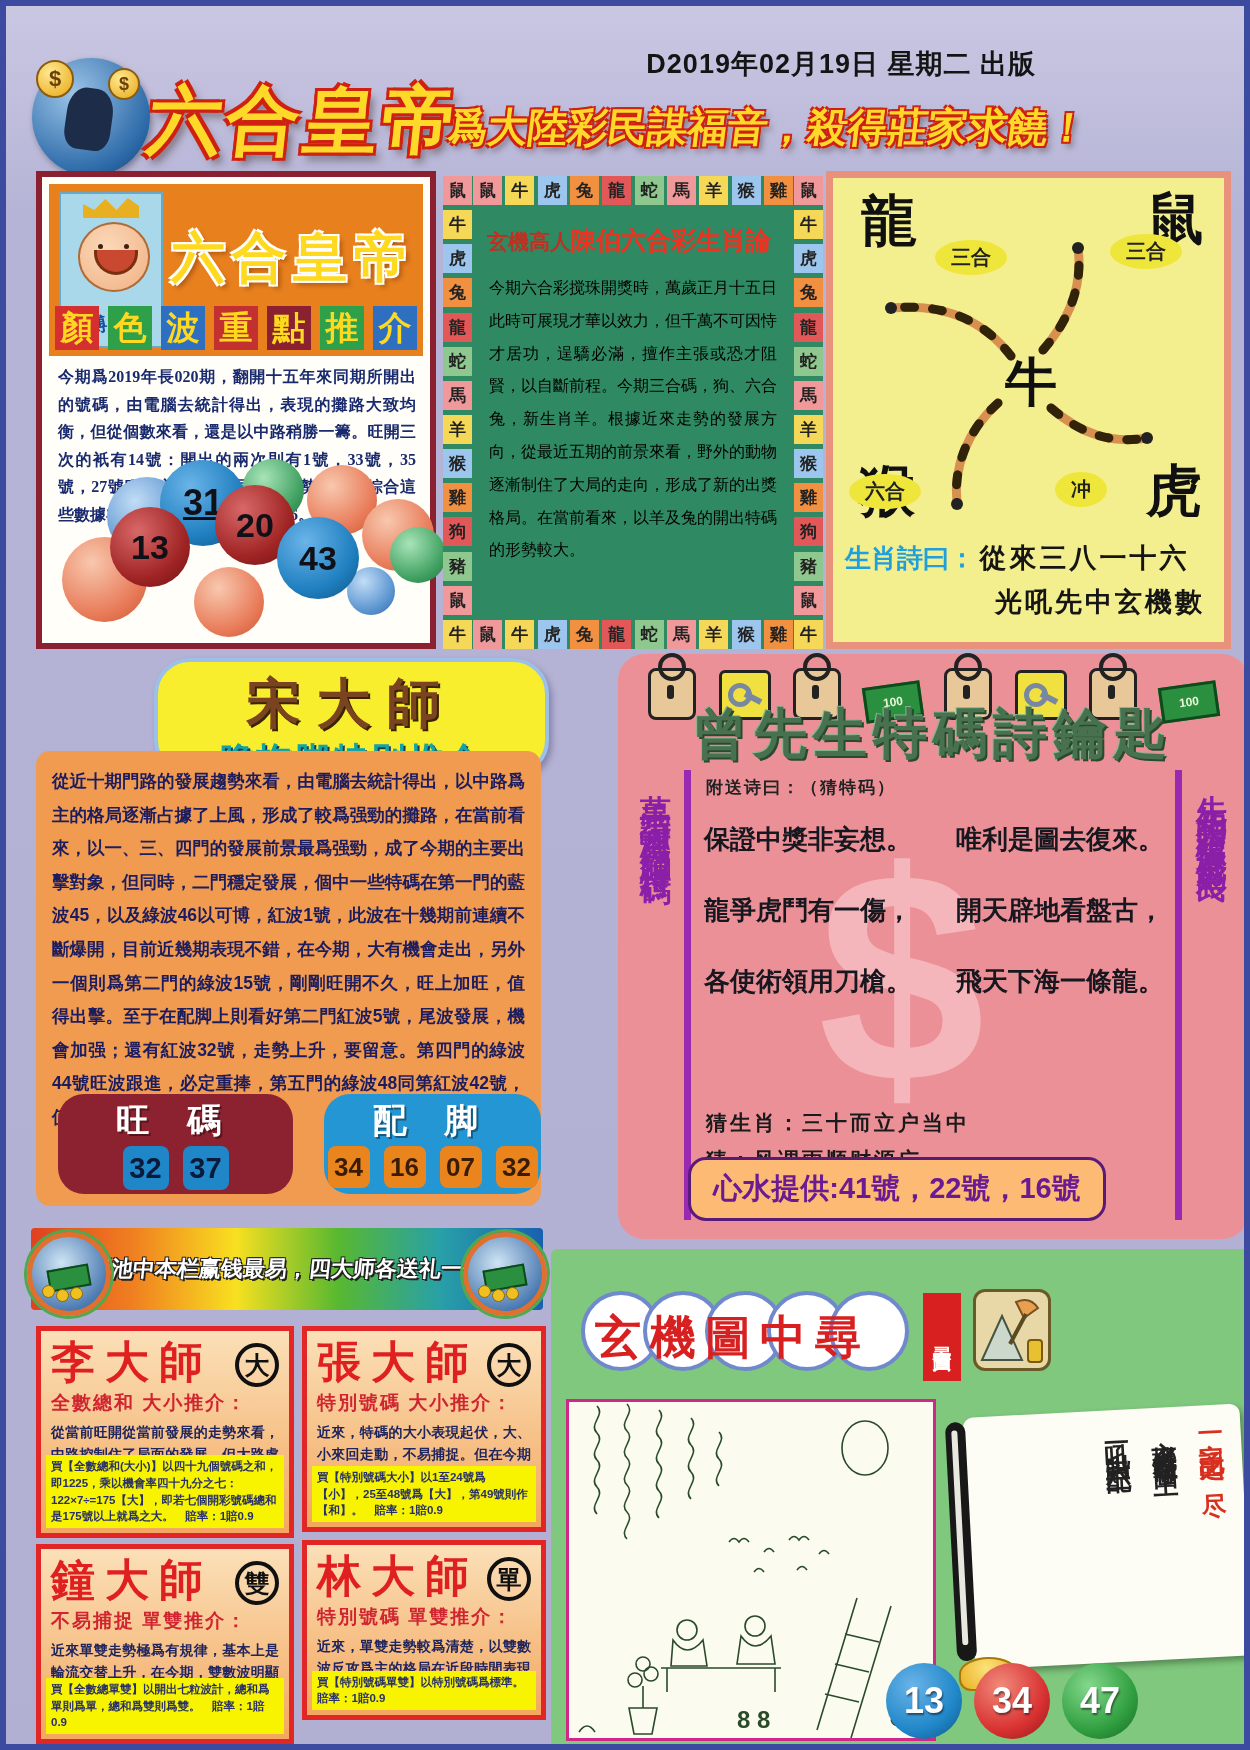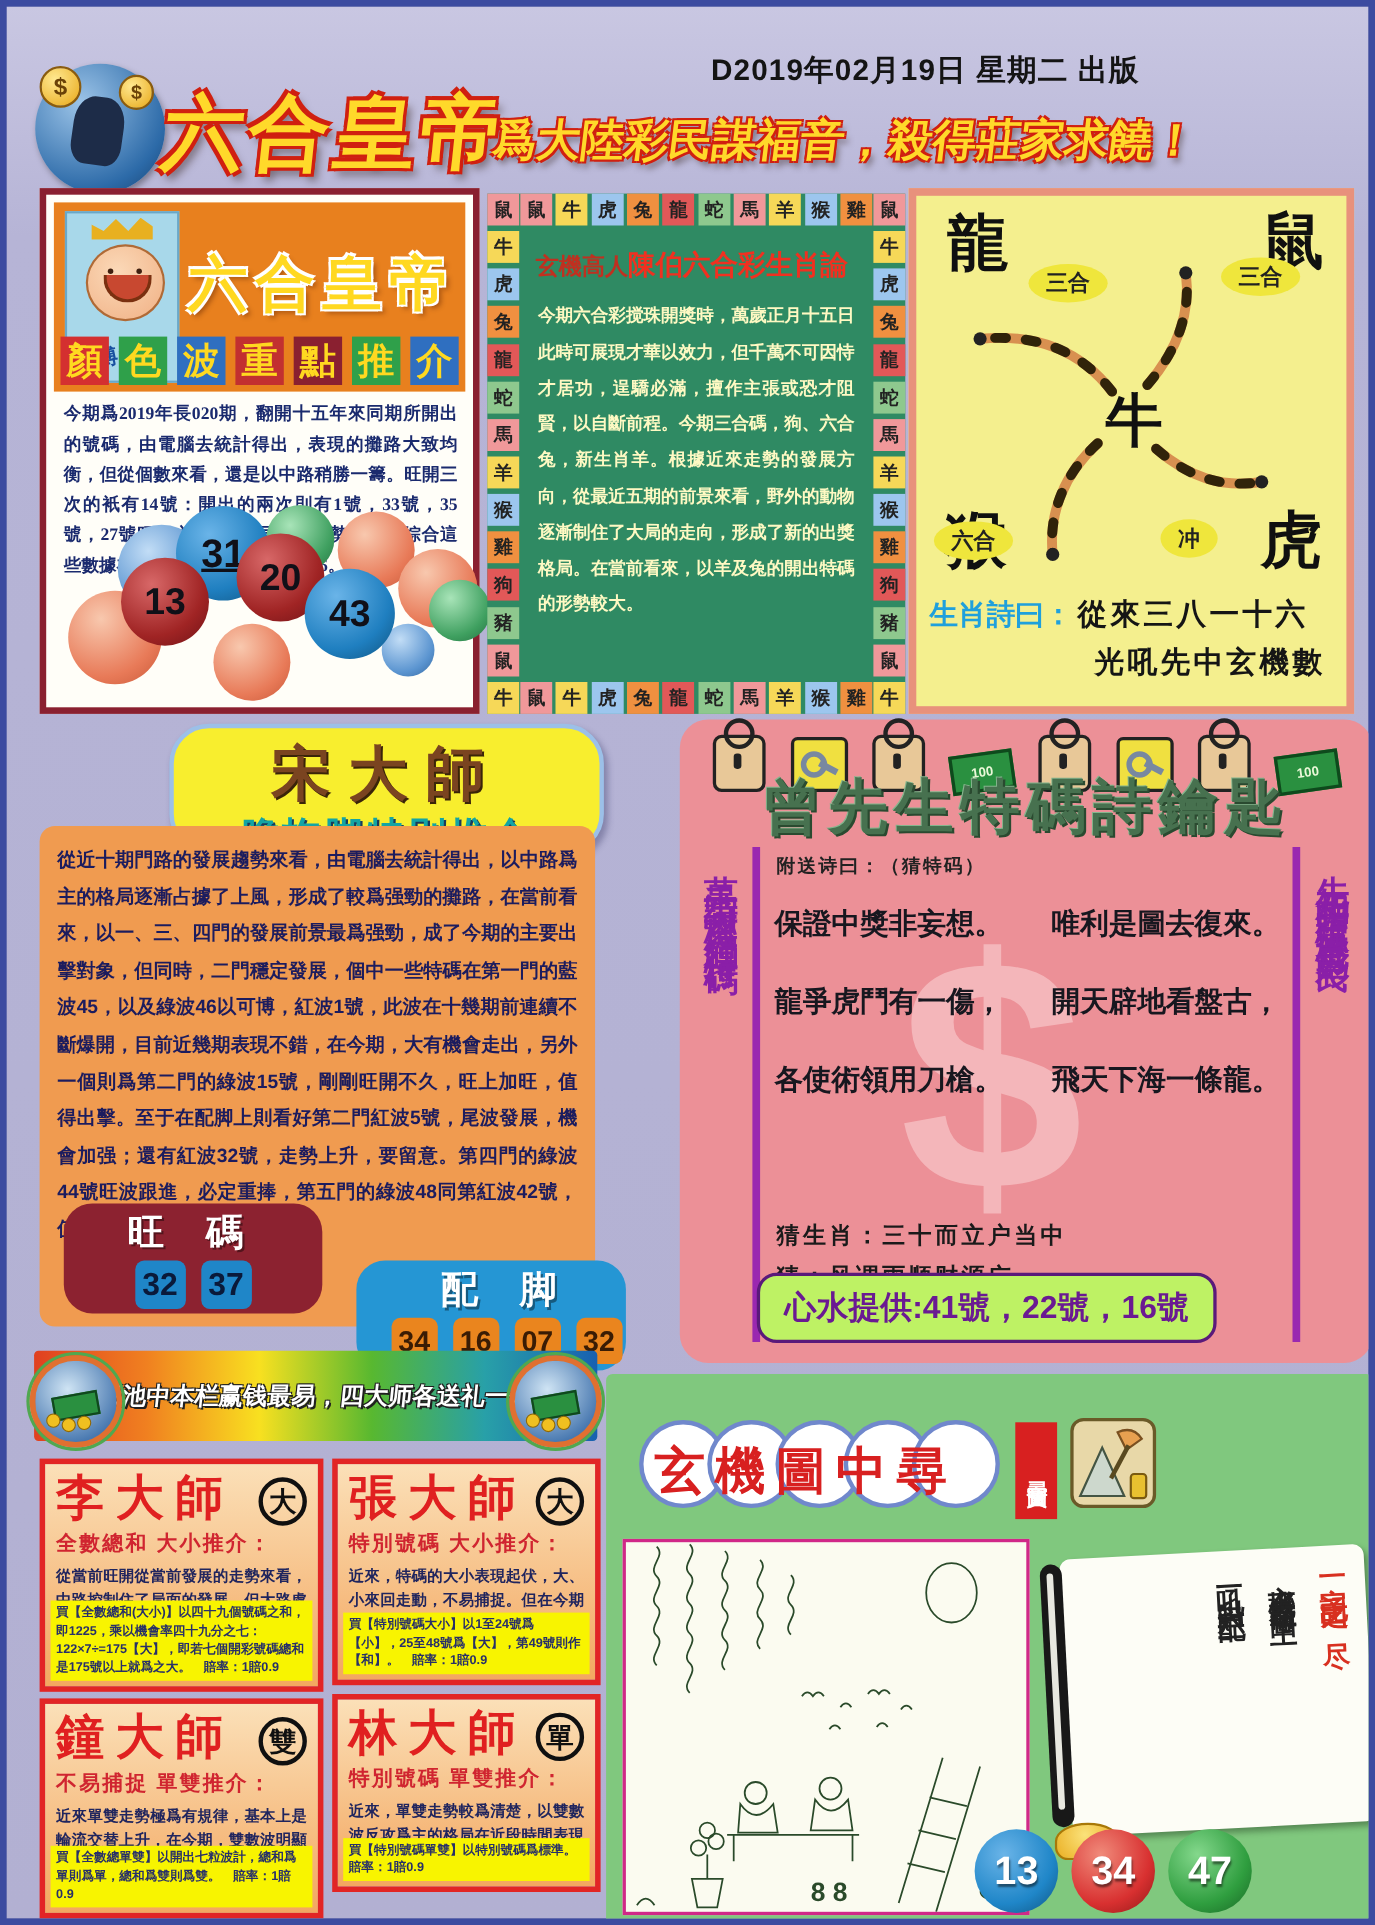--- a/index.html
+++ b/index.html
@@ -52,39 +52,39 @@
   .zstrip span:nth-child(6n+1){background:#f0989a}.zstrip span:nth-child(6n+2){background:#f6d858}
   .zstrip span:nth-child(6n+3){background:#9cc6ee}.zstrip span:nth-child(6n+4){background:#f09040}
   .zstrip span:nth-child(6n+5){background:#e25858}.zstrip span:nth-child(6n+6){background:#8ec88e}
   .zs-top{position:absolute;top:0;left:30px;right:30px;height:29px;}
   .zs-bottom{position:absolute;bottom:0;left:30px;right:30px;height:29px;}
   .zs-left{position:absolute;top:0;bottom:0;left:0;width:29px;flex-direction:column;}
   .zs-right{position:absolute;top:0;bottom:0;right:0;width:29px;flex-direction:column;}
   .z-title{position:absolute;left:44px;top:48px;width:292px;white-space:nowrap;}
   .z-title b{font-size:21px;color:#c03020;font-weight:900;}
   .z-title em{font-style:normal;font-size:25px;color:#f03020;font-weight:900;}
-  .z-body{position:absolute;left:46px;top:96px;width:288px;font-size:16px;font-weight:bold;color:#fef9c3;line-height:2.05;text-align:justify;}
+  .z-body{position:absolute;left:46px;top:96px;width:288px;font-size:16px;font-weight:normal;color:#000000;line-height:2.05;text-align:justify;}
   
   .ybox{left:820px;top:165px;width:405px;height:478px;background:#f4ef8e;border:7px solid #e8917c;box-sizing:border-box;}
   .corner{position:absolute;font-family:"Liberation Serif","DejaVu Serif",serif;font-size:56px;font-weight:900;color:#101010;}
   .y-center{position:absolute;left:172px;top:170px;font-family:"Liberation Serif","DejaVu Serif",serif;font-size:52px;font-weight:900;color:#101010;}
   .oval{position:absolute;background:#efe63c;border-radius:50%;padding:4px 16px;font-size:20px;font-weight:900;color:#222;}
   .y-poem{position:absolute;left:12px;top:362px;width:375px;}
   .y-poem .lbl{font-size:26px;font-weight:900;color:#1fa0dc;}
   .y-poem .l1,.y-poem .l2{font-family:"Liberation Serif","DejaVu Serif",serif;font-size:27px;font-weight:bold;color:#151515;letter-spacing:3px;}
   .y-poem .l2{display:block;margin-left:150px;margin-top:8px;}
   
   .songbanner{left:148px;top:652px;width:395px;height:118px;background:#f8ee2e;border:4px solid #9cc0e8;border-radius:36px;
         box-sizing:border-box;text-align:center;box-shadow:3px 4px 6px rgba(40,40,90,.35);}
   .songbanner .t1{margin-top:6px;font-size:54px;font-weight:900;color:#7a4420;letter-spacing:16px;text-shadow:2px 2px 0 #3a2408;}
   .songbanner .t2{font-size:35px;font-weight:900;color:#14a4a4;letter-spacing:3px;text-shadow:2px 2px 0 #1a3a5a;margin-top:-4px;}
   .songbox{left:30px;top:745px;width:505px;height:455px;background:#f09b50;border-radius:14px;}
   .song-body{position:absolute;left:16px;top:14px;width:473px;font-size:17.5px;font-weight:bold;color:#1c1c5e;line-height:1.92;text-align:justify;}
   .wangbox{left:52px;top:1088px;width:235px;height:100px;background:#8c2230;border-radius:26px;text-align:center;}
-  .peibox{left:318px;top:1140px;width:217px;height:100px;background:#2596d4;border-radius:26px;text-align:center;padding-left:28px;}
+  .peibox{left:318px;top:1088px;width:217px;height:100px;background:#2596d4;border-radius:26px;text-align:center;}
   .chipline{display:flex;justify-content:center;gap:14px;margin-top:2px;}
   .chiplab{font-size:34px;font-weight:900;color:#fff;letter-spacing:14px;margin-top:4px;text-shadow:2px 2px 0 rgba(0,0,0,.4);}
   .chip-blue{width:46px;height:44px;background:#1f86c8;border-radius:8px;display:flex;align-items:center;justify-content:center;
         font-size:29px;font-weight:900;color:#0a1a3a;}
   .chip-orange{width:42px;height:42px;background:#ea851e;border-radius:8px;display:flex;align-items:center;justify-content:center;
         font-size:26px;font-weight:900;color:#3a1c04;}
   
   .zengbox{left:612px;top:648px;width:630px;height:585px;background:#ec9097;border-radius:26px;}
   .zeng-icons{position:absolute;left:30px;right:30px;top:8px;display:flex;justify-content:space-between;align-items:flex-end;height:58px;}
   .icon-lock{position:relative;width:42px;height:46px;background:#e8c898;border:3px solid #222;border-radius:8px;}
@@ -99,21 +99,21 @@
         text-shadow:2px 2px 0 #2a4a30,-1px -1px 0 #85b58d;}
   .zvert{position:absolute;top:116px;writing-mode:vertical-rl;text-orientation:upright;font-size:31px;font-weight:900;color:#8a1fa8;letter-spacing:8px;height:450px;}
   .zvert.left{left:16px;border-right:7px solid #9a28b0;padding-right:8px;}
   .zvert.right{right:16px;border-left:7px solid #9a28b0;padding-left:8px;}
   .zeng-watermark{position:absolute;left:200px;top:150px;font-size:300px;font-weight:900;color:rgba(255,228,228,.45);pointer-events:none;}
   .zeng-intro{position:absolute;left:88px;top:122px;font-size:17px;font-weight:bold;color:#222;letter-spacing:2px;}
   .zeng-poem{position:absolute;left:86px;top:168px;width:460px;}
   .zeng-row{display:flex;justify-content:space-between;margin-bottom:36px;}
   .zeng-row span{font-size:26px;font-weight:900;color:#17171f;}
   .zeng-guess{position:absolute;left:88px;font-family:"Liberation Serif","DejaVu Serif",serif;font-size:21px;font-weight:900;color:#1a1a1a;letter-spacing:3px;}
-  .zeng-tips{position:absolute;left:70px;bottom:18px;width:412px;height:58px;background:#bef264;border:3px solid #5a1a7a;border-radius:18px;
+  .zeng-tips{position:absolute;left:70px;bottom:18px;width:412px;height:58px;background:#fdba74;border:3px solid #5a1a7a;border-radius:18px;
         display:flex;align-items:center;justify-content:center;font-size:29px;font-weight:900;color:#6a1a92;}
   
   .rainbow{left:25px;top:1222px;width:512px;height:82px;border-radius:4px;
         background:linear-gradient(90deg,#e04020,#f08020,#f8e020,#58b830,#28a0a8,#1860b0);display:flex;align-items:center;justify-content:center;}
   .rainbow .txt{font-size:22px;font-weight:900;color:#fff;transform:skewX(-6deg);letter-spacing:0;white-space:nowrap;
         text-shadow:2px 2px 0 #202020,-1px -1px 0 #202020,1px -1px 0 #202020,-1px 1px 0 #202020;}
   .medal{position:absolute;width:74px;height:74px;border-radius:50%;border:5px solid #e07030;box-shadow:0 0 0 3px #50a850;
         background:radial-gradient(circle at 40% 35%,#cfe4f4,#4878b0 75%);}
   .medal .bill{position:absolute;left:16px;top:30px;width:38px;height:18px;background:#2a9040;border:2px solid #10481e;transform:rotate(-10deg);}
   .medal .c1,.medal .c2,.medal .c3{position:absolute;width:11px;height:11px;border-radius:50%;background:#f0c020;border:1px solid #906808;}

